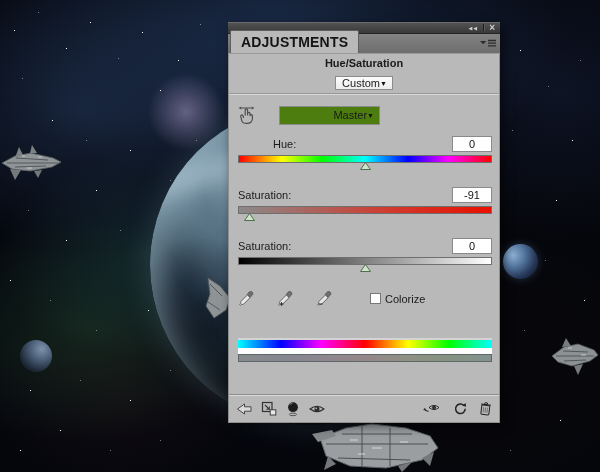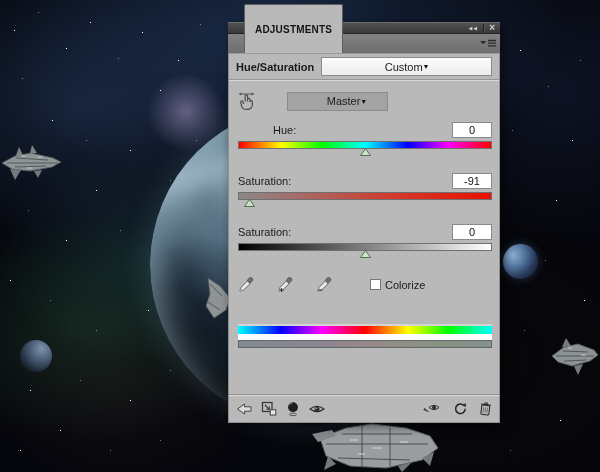--- a/index.html
+++ b/index.html
@@ -63,37 +63,37 @@
     box-shadow:3px 4px 10px rgba(0,0,0,.55);font-size:11px;color:#1a1a1a;}
   .titlebar{height:11px;background:linear-gradient(#555,#383838);
     box-shadow:inset 0 1px 0 rgba(255,255,255,.14);display:flex;justify-content:flex-end;
     align-items:center;border-bottom:1px solid #222;}
   .tb-btn{color:#cfcfcf;cursor:default;display:flex;align-items:center;height:100%;padding:0 5px;}
   .tb-collapse{font-size:5px;letter-spacing:1px;}
   .tb-sep{width:1px;height:7px;background:#1d1d1d;box-shadow:1px 0 0 #5a5a5a;}
   .tb-close{font-size:10px;font-weight:bold;line-height:7px;}
   .tabbar{height:19px;background:linear-gradient(#828282,#6e6e6e);display:flex;
     align-items:flex-end;border-bottom:1px solid #9a9a9a;position:relative;}
-  .tab-active{height:18px;margin-left:16px;padding:15px 10px;background:#b9b9b9;
+  .tab-active{height:18px;margin-left:2px;padding:2px 10px;background:#b9b9b9;
     border:1px solid #5f5f5f;border-bottom:none;border-radius:2px 2px 0 0;
-    font-size:10px;font-weight:bold;color:#141414;display:flex;align-items:center;letter-spacing:.2px;}
+    font-size:14px;font-weight:bold;color:#141414;display:flex;align-items:center;letter-spacing:.2px;}
   .menu-btn{position:absolute;right:4px;top:5px;}
   .body{position:relative;height:369px;background:#b9b9b9;border:1px solid #8f8f8f;border-top:none;
     box-sizing:border-box;}
-  .row-head{display:flex;align-items:center;padding:3px 7px 2px 7px;gap:7px;}
+  .row-head{display:flex;align-items:center;padding:3px 7px 2px 7px;gap:7px;flex-direction:column;}
   .adj-title{font-weight:bold;white-space:nowrap;}
-  .dropdown{display:flex;align-items:center;justify-content:center;
+  .dropdown{display:flex;align-items:center;justify-content:flex-end;
     background:linear-gradient(#fcfcfc,#ececec);border:1px solid #8b8b8b;height:17px;
     padding:0 5px 0 6px;box-sizing:content-box;cursor:default;}
   .dd-preset{flex:1;}
   .dd-arrow{font-size:7px;color:#111;line-height:1;}
   .groove{height:0;border-top:1px solid #979797;border-bottom:1px solid #d8d8d8;margin-top:1px;}
   .row-channel{display:flex;align-items:center;margin:9px 7px 0 8px;height:22px;}
   .scrubby{width:22px;height:22px;}
-  .dd-channel{width:70px;margin-left:28px;background:#a3a3a3;padding-left:24px;}
+  .dd-channel{width:70px;margin-left:20px;background:#4d7c0f;padding-left:24px;}
   .slider-row{display:flex;align-items:center;justify-content:space-between;margin:0 7px 0 9px;}
   .slider-row.first{margin-top:10px;margin-left:44px;}
   .slider-row.next{margin-top:16px;gap:40px;}
   .num-input{width:38px;height:14px;border:1px solid #8a8a8a;background:#fff;
     font-family:"Liberation Sans",sans-serif;font-size:11px;text-align:center;padding:0;color:#111;}
   .track-wrap{position:relative;margin:3px 7px 8px 9px;height:16px;}
   .track{height:8px;border:1px solid #6f6f6f;box-sizing:border-box;}
   .track-hue{background:linear-gradient(to right,#f00,#ff0 17%,#0f0 33%,#0ff 50%,#00f 67%,#f0f 83%,#f00);}
   .track-sat{background:linear-gradient(to right,#8a8a8a,#d23a2e 60%,#e81000);}
   .track-light{background:linear-gradient(to right,#000,#808080 50%,#fff);}

